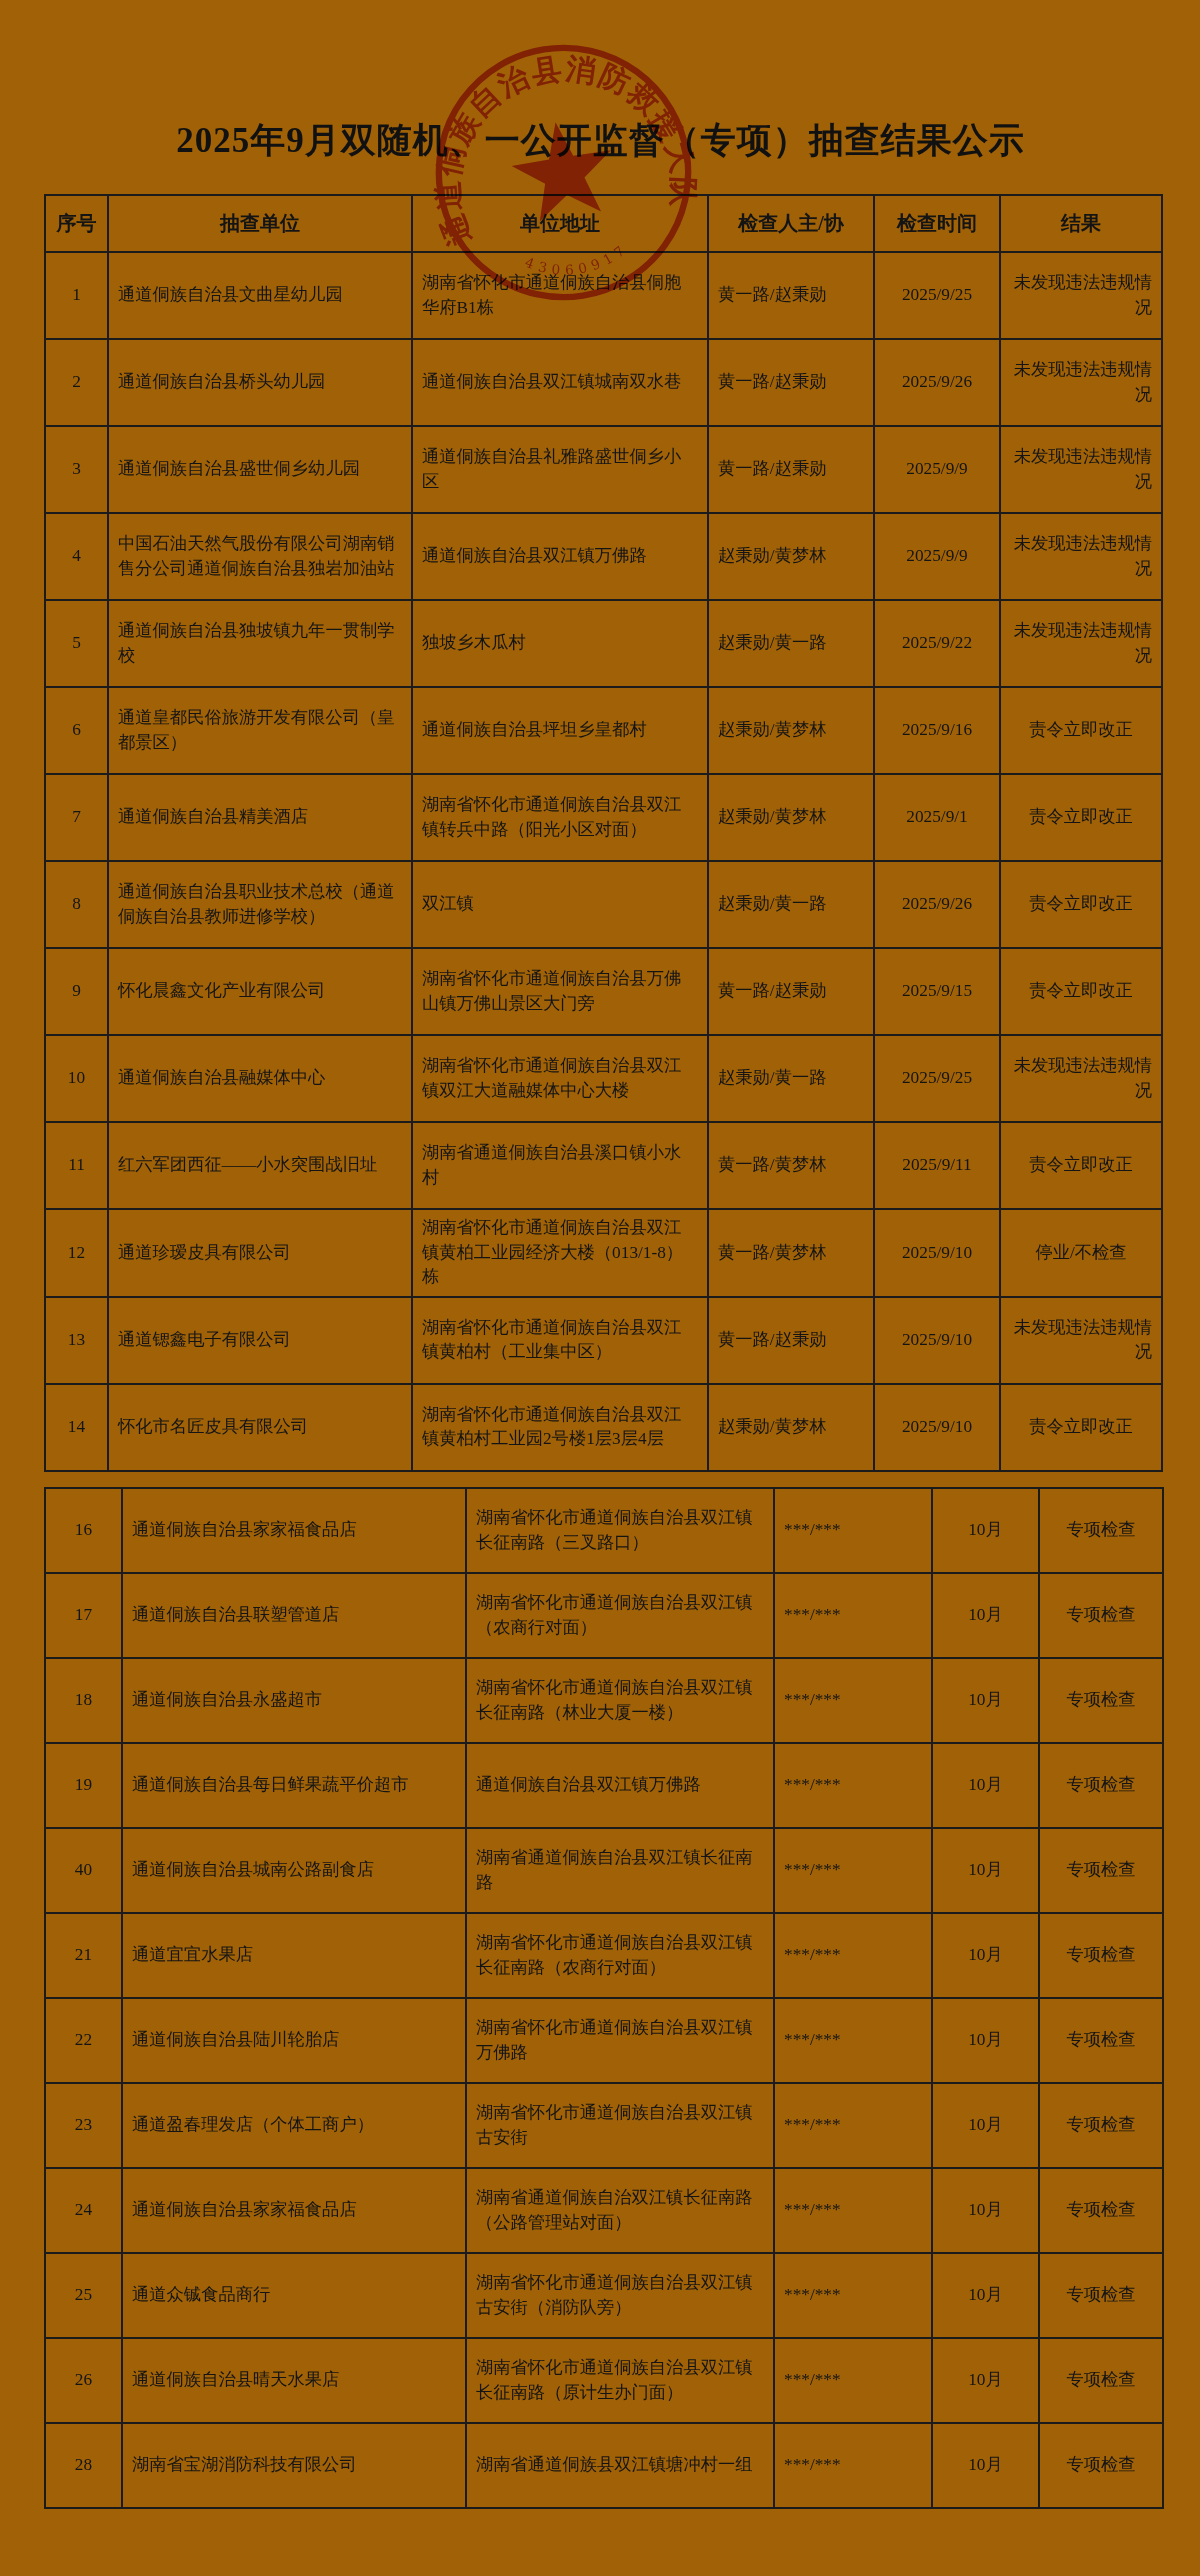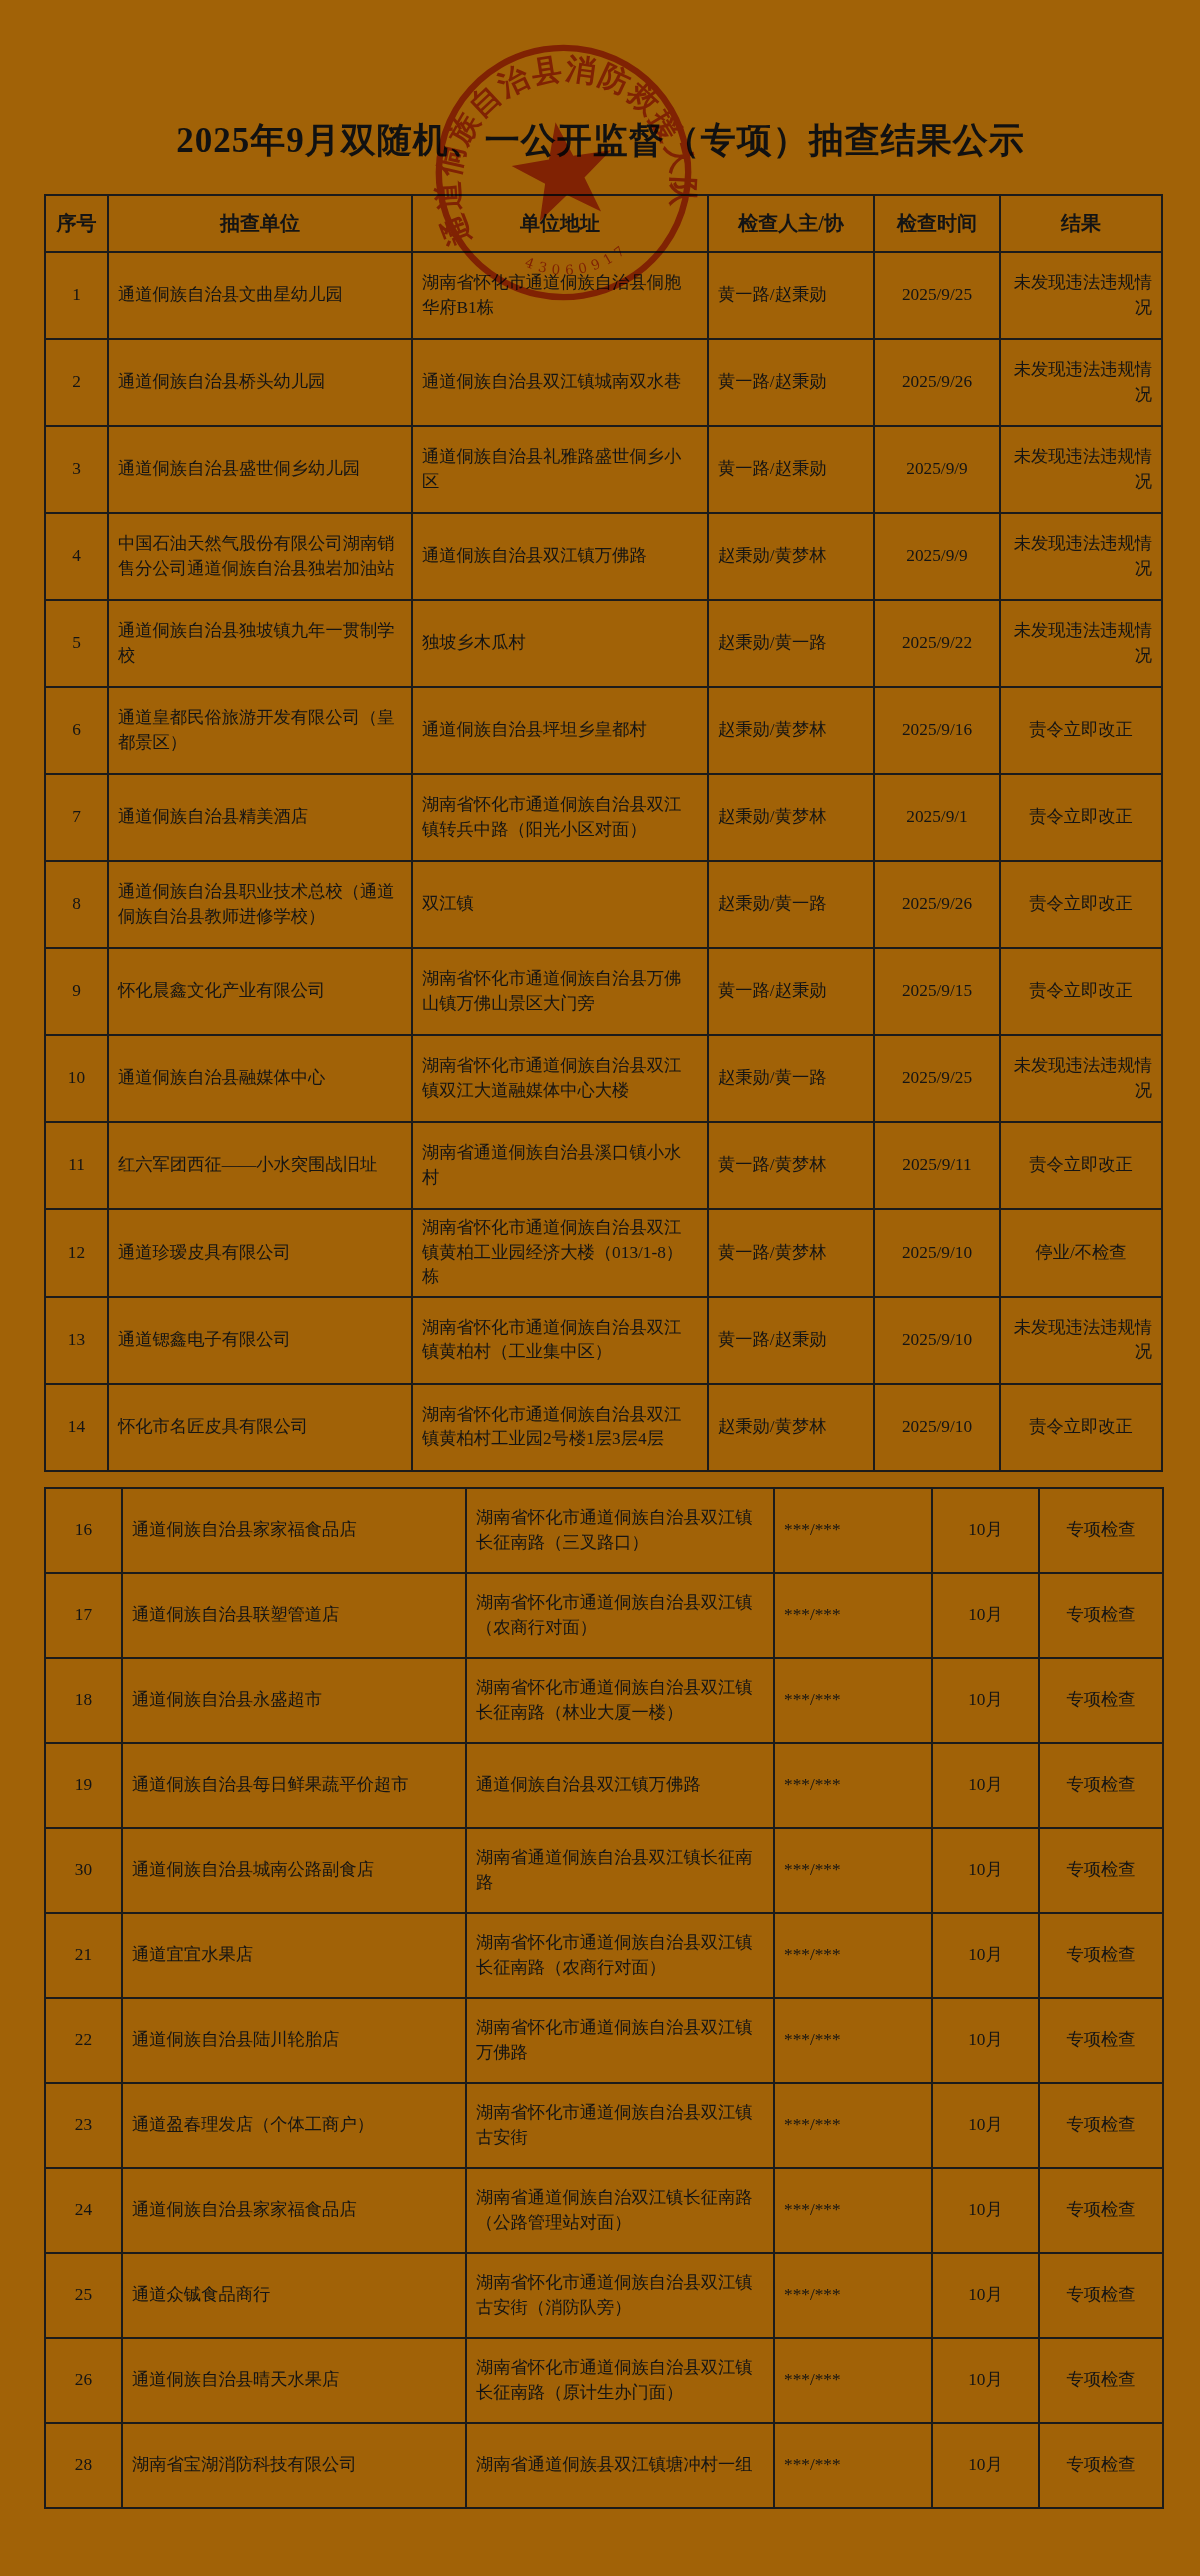--- a/index.html
+++ b/index.html
@@ -251,21 +251,21 @@
           </tr>
           <tr>
             <td class="c0">19</td>
             <td class="c1">通道侗族自治县每日鲜果蔬平价超市</td>
             <td class="c2">通道侗族自治县双江镇万佛路</td>
             <td class="c3">***/***</td>
             <td class="c4">10月</td>
             <td class="c5">专项检查</td>
           </tr>
           <tr>
-            <td class="c0">30</td>
+            <td class="c0">40</td>
             <td class="c1">通道侗族自治县城南公路副食店</td>
             <td class="c2">湖南省通道侗族自治县双江镇长征南路</td>
             <td class="c3">***/***</td>
             <td class="c4">10月</td>
             <td class="c5">专项检查</td>
           </tr>
           <tr>
             <td class="c0">21</td>
             <td class="c1">通道宜宜水果店</td>
             <td class="c2">湖南省怀化市通道侗族自治县双江镇长征南路（农商行对面）</td>

